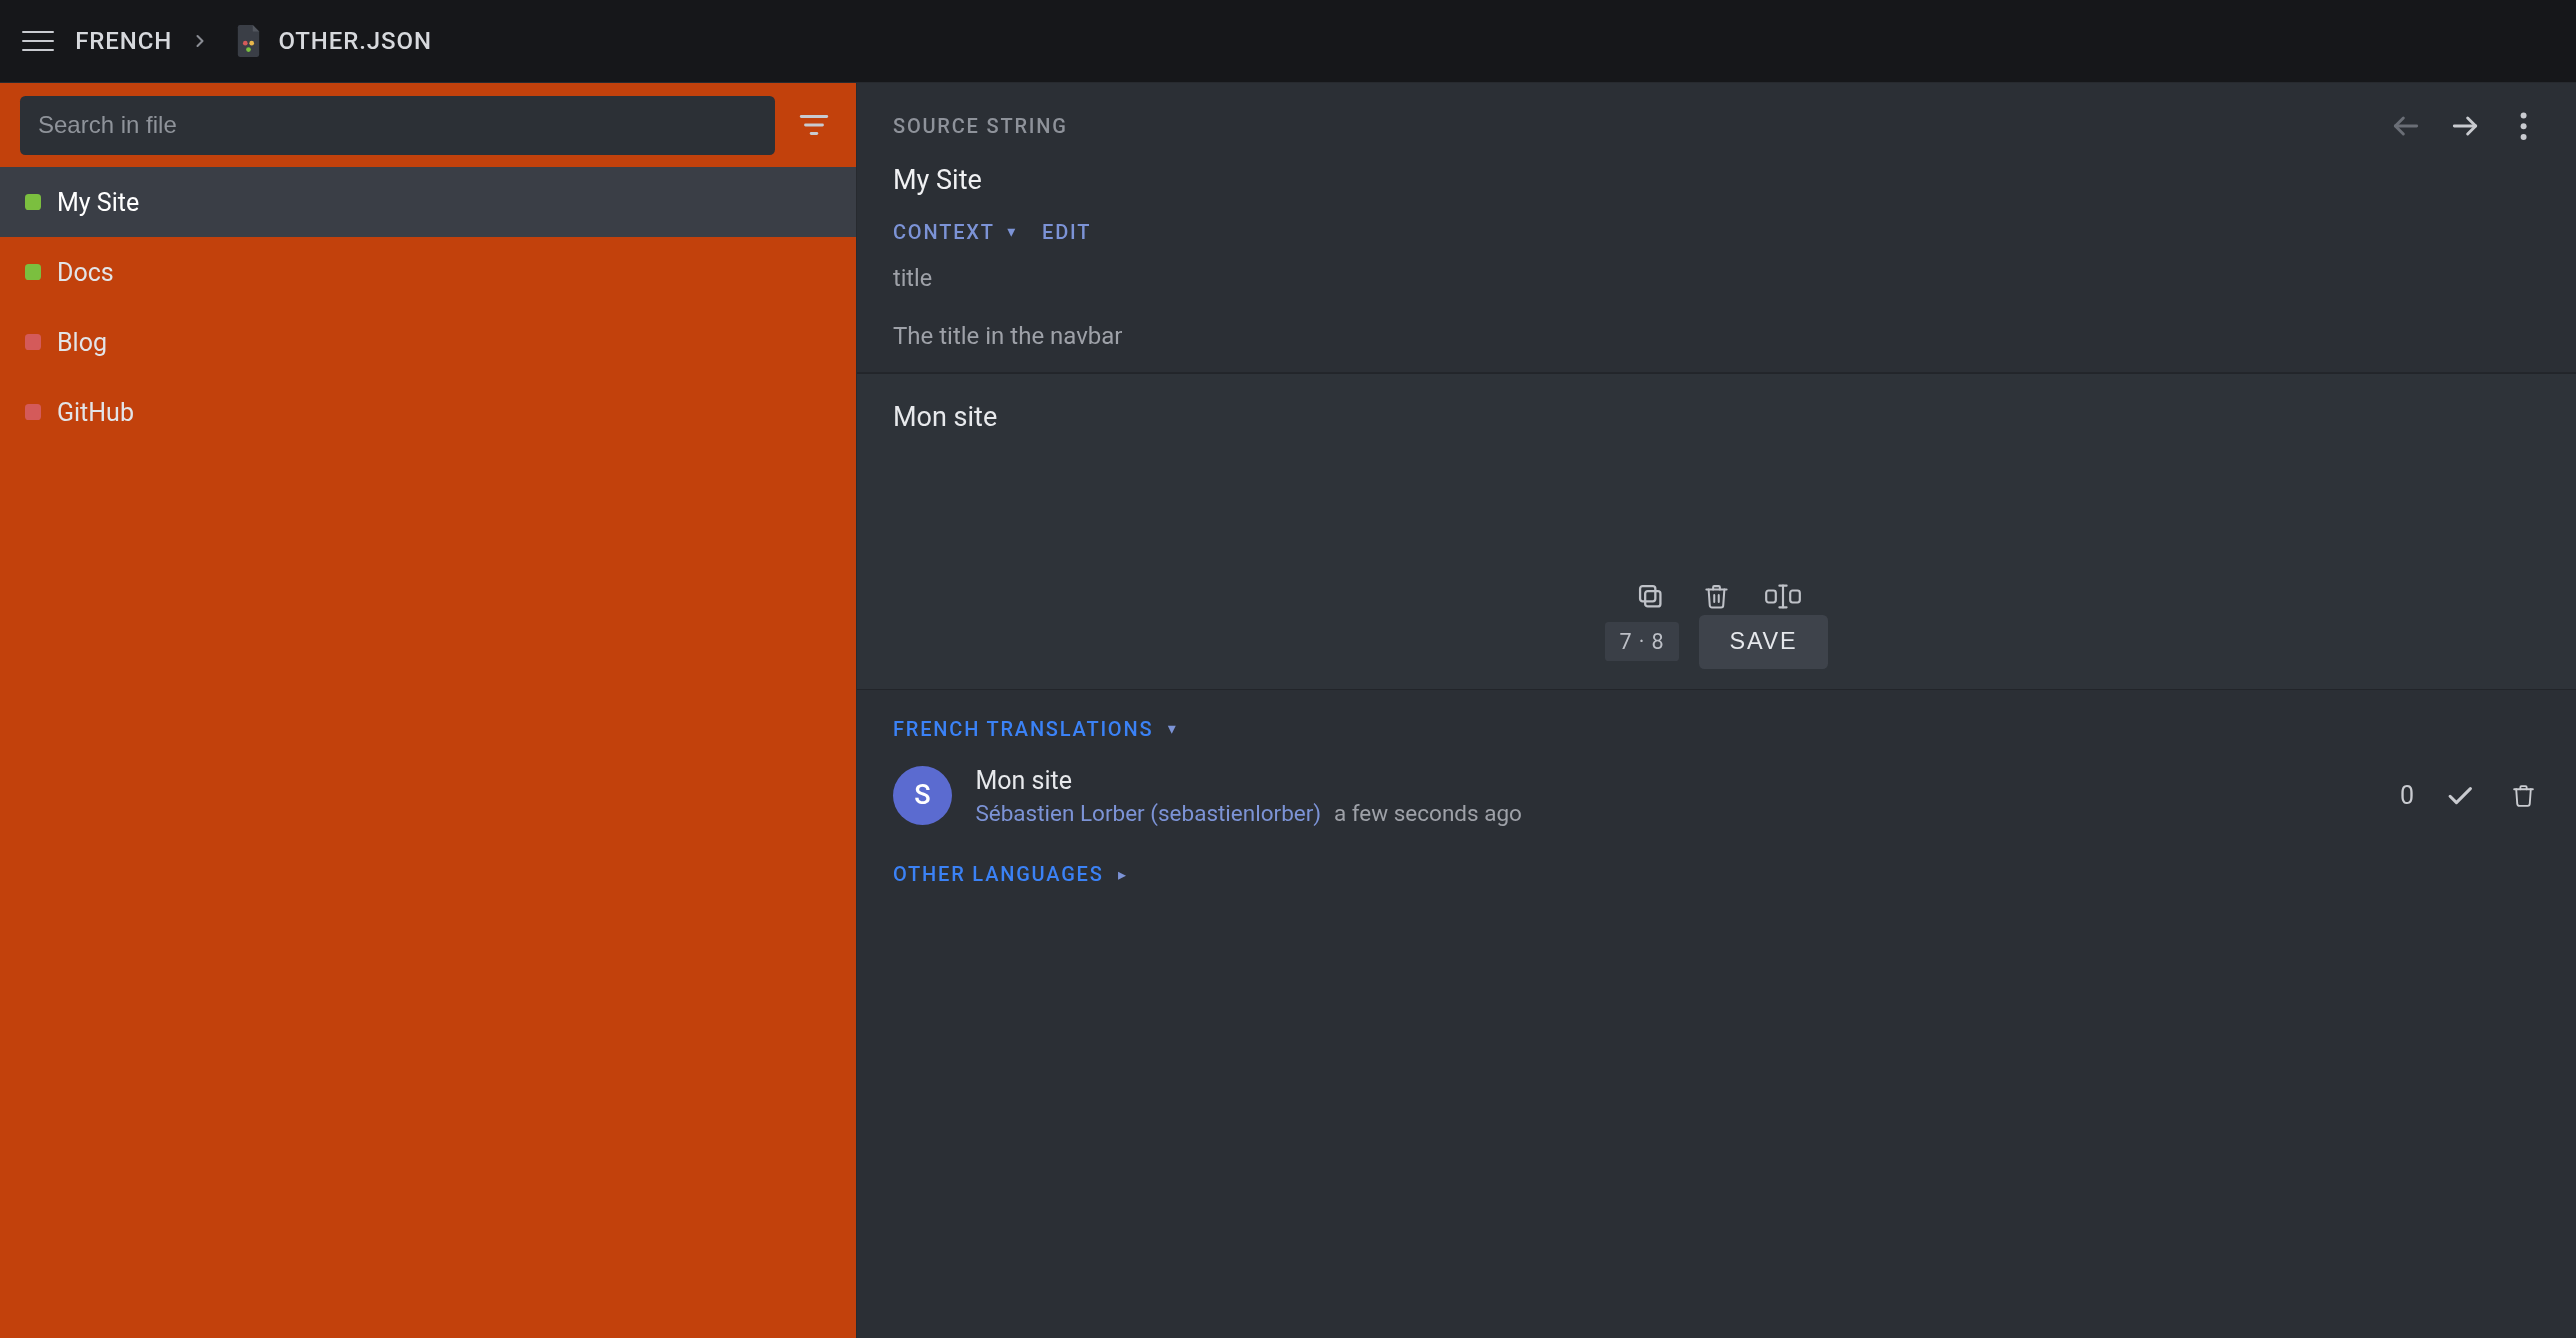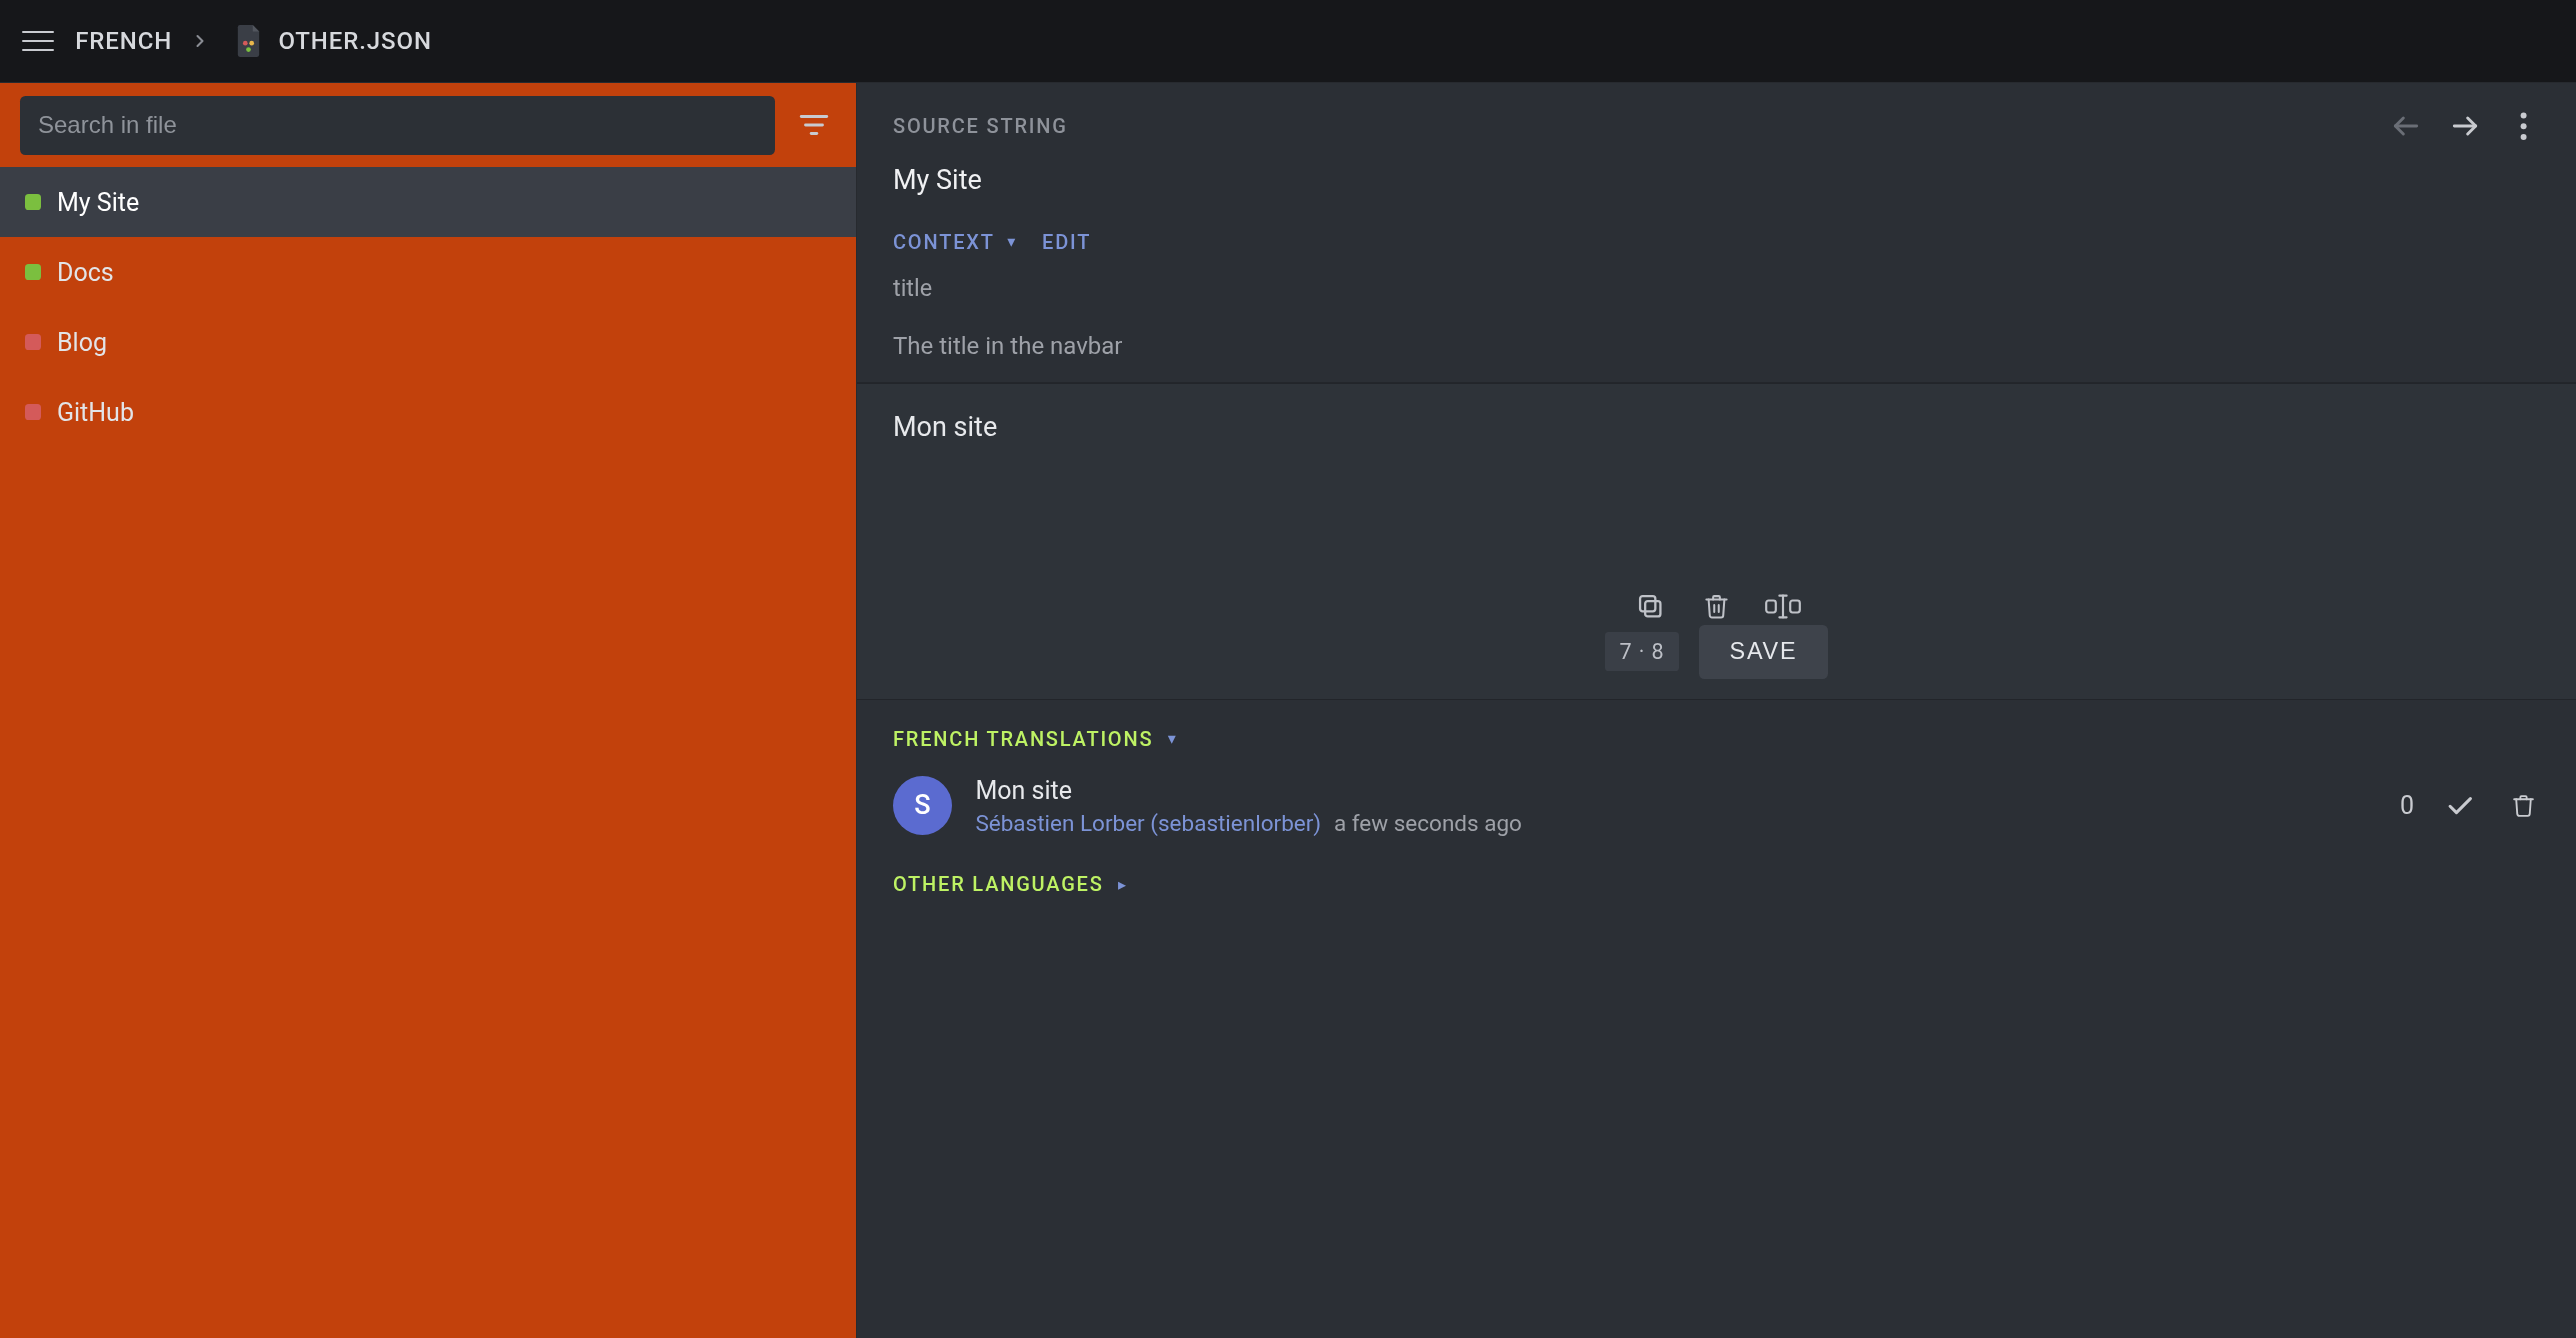--- a/index.html
+++ b/index.html
@@ -108,21 +108,21 @@
       font-size: 20px;
       letter-spacing: 1.8px;
       font-weight: 500;
     }
     .nav-icons { display: flex; align-items: center; gap: 27px; }
     .nav-icons .ico { color: #c9cbd0; cursor: pointer; width: 32px; height: 32px; display:flex;align-items:center;justify-content:center;}
     .nav-icons .ico.disabled { color: #6a6e76; cursor: default; }
     .source-text {
       color: #f0f1f3; font-size: 27px; margin-top: 21.6px;
     }
-    .context-row { display: flex; align-items: center; gap: 25px; margin-top: 34px; }
+    .context-row { display: flex; align-items: center; gap: 25px; margin-top: 24px; }
     .context-label { color: #7c93d6; font-size: 20px; letter-spacing: 1.8px; font-weight: 500; display:flex;align-items:center;gap:7.2px;}
     .edit-label { color: #7c93d6; font-size: 20px; letter-spacing: 1.8px; font-weight: 500; cursor:pointer;}
     .context-key { color: #9ea1a8; font-size: 23.4px; margin-top: 20px; }
     .context-desc { color: #9ea1a8; font-size: 24px; margin-top: 30.5px; }
 
     .editor-block {
       background: #2e3339;
       border-top: 0.9px solid #22252a;
       border-bottom: 0.9px solid #22252a;
     }
@@ -167,21 +167,21 @@
       font-size: 23.4px;
       letter-spacing: 1.8px;
       font-weight: 500;
       cursor: pointer;
     }
 
     .translations-block {
       padding: 27px 36px 9px 36px;
     }
     .blue-collapsible {
-      color: #bef264; font-size: 20px; letter-spacing: 1.8px; font-weight: 500;
+      color: #3b82f6; font-size: 20px; letter-spacing: 1.8px; font-weight: 500;
       display:flex; align-items:center; gap:9px; cursor:pointer;
     }
     .trans-item {
       display:flex; align-items:center; justify-content:space-between;
       margin-top: 25px;
     }
     .trans-left { display:flex; align-items:flex-start; gap: 23.4px; }
     .avatar {
       width: 59px; height: 59px; border-radius: 50%;
       background: #5b6bd0;

